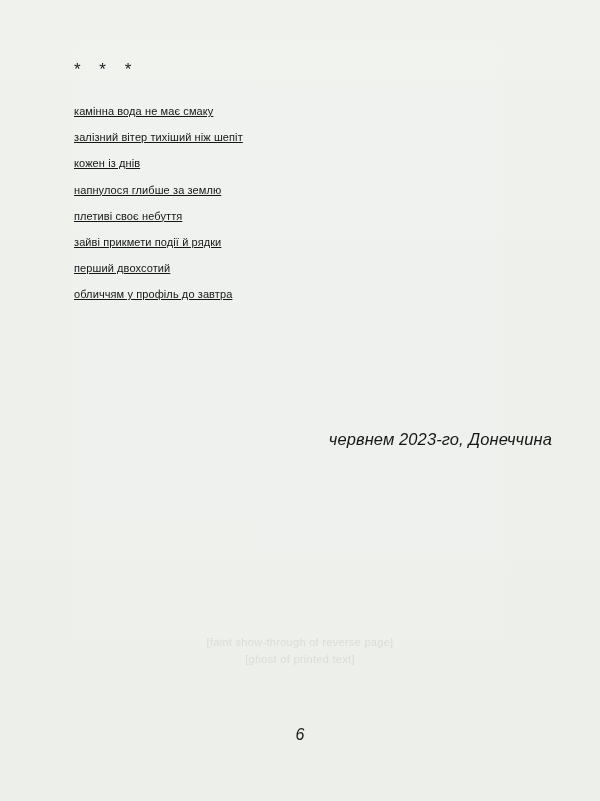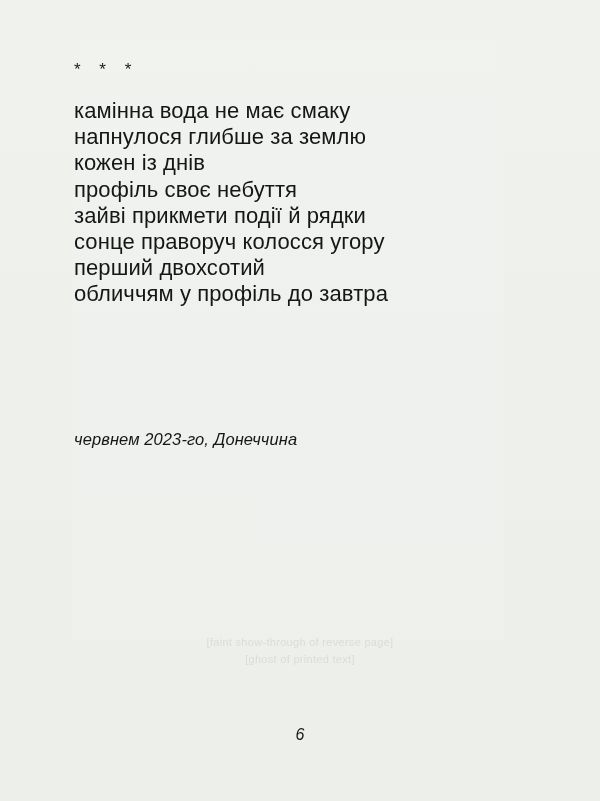--- a/index.html
+++ b/index.html
@@ -50,31 +50,33 @@
     width: 470px;
   }
   .asterisks {
     font-size: 17px;
     letter-spacing: 7px;
     color: #1b1b1b;
     margin-bottom: 18px;
     line-height: 20px;
   }
   .line {
-    font-size: 22px;
+    font-size: 11px;
     line-height: 26.2px;
     color: #161616;
     white-space: pre;
     letter-spacing: 0.1px;
+    text-decoration: underline;
   }
   #attribution {
     position: absolute;
     left: 74px;
     top: 430px;
     width: 478px;
+    text-align: right;
     font-style: italic;
     font-size: 16.5px;
     color: #161616;
     letter-spacing: 0.1px;
   }
   #folio {
     position: absolute;
     left: 0;
     top: 726px;
     width: 600px;
@@ -92,25 +94,25 @@
   <div id="ghost-block"></div>
 
   <div id="ghost-text">
     <div>[faint show-through of reverse page]</div>
     <div>[ghost of printed text]</div>
   </div>
 
   <div id="poem">
     <div class="asterisks">* * *</div>
     <div class="line">камінна вода не має смаку</div>
+    <div class="line">залізний вітер тихіший ніж шепіт</div>
+    <div class="line">кожен із днів</div>
     <div class="line">напнулося глибше за землю</div>
-    <div class="line">кожен із днів</div>
-    <div class="line">профіль своє небуття</div>
+    <div class="line">плетиві своє небуття</div>
     <div class="line">зайві прикмети події й рядки</div>
-    <div class="line">сонце праворуч колосся угору</div>
     <div class="line">перший двохсотий</div>
     <div class="line">обличчям у профіль до завтра</div>
   </div>
 
   <div id="attribution">червнем 2023-го, Донеччина</div>
 
   <div id="folio">6</div>
 
 </div>
 

